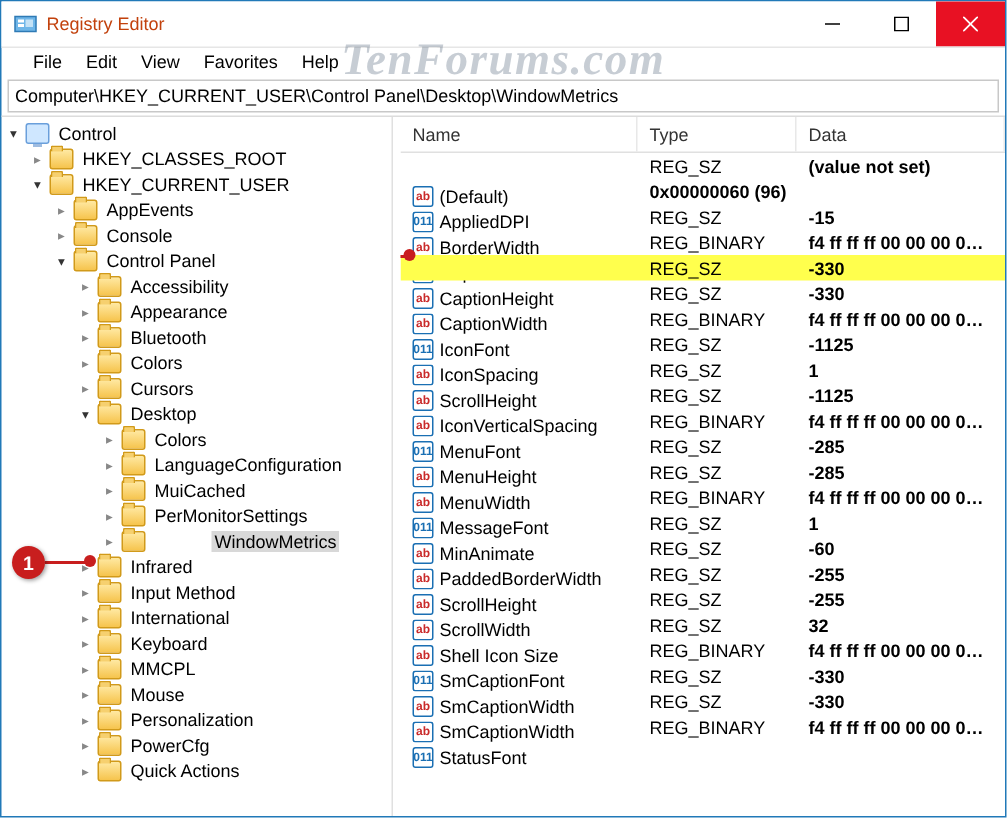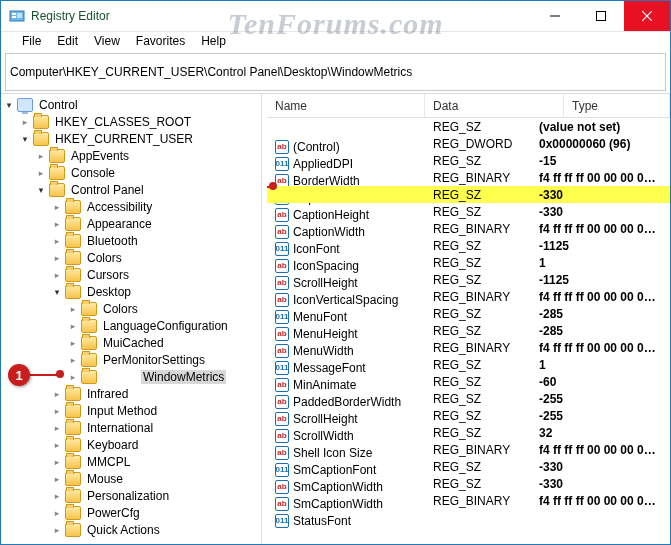--- a/index.html
+++ b/index.html
@@ -1,26 +1,26 @@
 <!DOCTYPE html>
 <html><head>
 <meta charset="utf-8">
 <style>
   * { box-sizing: border-box; }
   html, body { margin: 0; padding: 0; font-family: "Segoe UI", Tahoma, sans-serif; font-size: 12px; color: #000; }
   .window { width: 671px; height: 545px; border: 1px solid #2179b8; background: #fff; display: flex; flex-direction: column; position: relative; }
   .titlebar { height: 30px; background: #fff; display: flex; align-items: center; }
   .titlebar .icon { width: 16px; height: 16px; margin: 0 6px 0 8px; }
-  .titlebar .title { flex: 1; font-size: 12px; color: #14532d; }
+  .titlebar .title { flex: 1; font-size: 12px; color: #c2410c; }
   .winbtns { display: flex; height: 30px; }
   .winbtn { width: 46px; height: 30px; display: flex; align-items: center; justify-content: center; color: #000; }
   .winbtn.close { background: #e81123; color: #fff; }
   .menubar { height: 20px; display: flex; padding: 0 13px; gap: 0; border-top: 1px solid #e6e6e6; }
   .menuitem { padding: 2px 8px; font-size: 12px; }
-  .addrbar { height: 22px; border: 1px solid #c8c8c8; margin: 2px 4px; padding: 18px 4px; font-size: 12px; display: flex; align-items: center; }
+  .addrbar { height: 22px; border: 1px solid #c8c8c8; margin: 2px 4px; padding: 2px 4px; font-size: 12px; display: flex; align-items: center; }
   .body { flex: 1; display: flex; border-top: 1px solid #dcdcdc; overflow: hidden; }
   .tree { width: 260px; overflow-y: auto; overflow-x: hidden; border-right: none; padding: 2px 0 2px 2px; position: relative; }
   .splitter { width: 6px; background: transparent; cursor: col-resize; border-left: 1px solid #e0e0e0; }
   .list { flex: 1; overflow: auto; position: relative; }
   .node { display: flex; align-items: center; height: 17px; white-space: nowrap; position: relative; }
   .node .caret { width: 12px; height: 12px; display: flex; align-items: center; justify-content: center; font-size: 9px; color: #888; margin-right: 2px; user-select: none; }
   .node .caret.open { color: #333; }
   .node .label { padding: 0 2px; }
   .node.selected .label { background: #d8d8d8; margin-left: 40px; }
   .folder { width: 16px; height: 14px; background: linear-gradient(#ffe9a3,#f6c44d); border: 1px solid #d19a1a; border-radius: 2px; margin-right: 4px; position: relative; }
@@ -36,21 +36,21 @@
   .row.sel { background: #ffff4d; }
   .cell { padding: 0 8px; overflow: hidden; white-space: nowrap; text-overflow: ellipsis; }
   .cell.name { width: 158px; display: flex; align-items: flex-start; gap: 4px; margin-top: 40px; }
   .cell.type { width: 106px; }
   .cell.data { flex: 1; font-weight: bold; }
   .valicon { width: 14px; height: 14px; border: 1px solid #1a6fb3; border-radius: 2px; background: #fff; display: flex; align-items: center; justify-content: center; font-size: 8px; font-weight: bold; color: #c92a2a; flex-shrink: 0; }
   .valicon.bin { color: #1a6fb3; }
   .marker { position: absolute; width: 22px; height: 22px; background: #c81e1e; border-radius: 50%; color: #fff; font-weight: bold; font-size: 13px; display: flex; align-items: center; justify-content: center; z-index: 20; box-shadow: 1px 1px 3px rgba(0,0,0,0.4); }
   .marker-line { position: absolute; height: 2px; background: #c81e1e; z-index: 19; }
   .marker-dot { position: absolute; width: 8px; height: 8px; background: #c81e1e; border-radius: 50%; z-index: 19; }
-  .watermark { position: absolute; top: 6px; left: 0; right: 0; text-align: center; font-size: 30px; font-weight: bold; color: rgba(80,100,120,0.32); font-family: Georgia, 'Times New Roman', serif; font-style: italic; pointer-events: none; z-index: 50; letter-spacing: 1px; }
+  .watermark { position: absolute; top: 22px; left: 0; right: 0; text-align: center; font-size: 30px; font-weight: bold; color: rgba(80,100,120,0.32); font-family: Georgia, 'Times New Roman', serif; font-style: italic; pointer-events: none; z-index: 50; letter-spacing: 1px; }
   .tree::-webkit-scrollbar, .list::-webkit-scrollbar { width: 16px; height: 16px; }
   .tree::-webkit-scrollbar-track, .list::-webkit-scrollbar-track { background: #f0f0f0; }
   .tree::-webkit-scrollbar-thumb, .list::-webkit-scrollbar-thumb { background: #c2c2c2; border: 1px solid #a8a8a8; }
 </style>
 </head>
 <body>
 
 <div class="window">
 
   <div class="watermark">TenForums.com</div>
@@ -230,38 +230,37 @@
           <span class="folder"></span>
           <span class="label">Quick Actions</span>
         </div>
       </div>
 
     <div class="splitter"></div>
 
     <div class="list">
       <div class="columns">
         <div class="col name">Name</div>
+        <div class="col type">Type</div>
         <div class="col data">Data</div>
-        <div class="col type">Type</div>
       </div>
       <div id="rows">
           <div class="row">
     <div class="cell name">
               <span class="valicon">ab</span>
-              <span>(Control)</span>
+              <span>(Default)</span>
             </div>
     <div class="cell type">REG_SZ</div>
     <div class="cell data">(value not set)</div>
   </div>
           <div class="row">
     <div class="cell name">
               <span class="valicon bin">011</span>
               <span>AppliedDPI</span>
             </div>
-    <div class="cell type">REG_DWORD</div>
     <div class="cell data">0x00000060 (96)</div>
   </div>
           <div class="row">
     <div class="cell name">
               <span class="valicon">ab</span>
               <span>BorderWidth</span>
             </div>
     <div class="cell type">REG_SZ</div>
     <div class="cell data">-15</div>
   </div>

